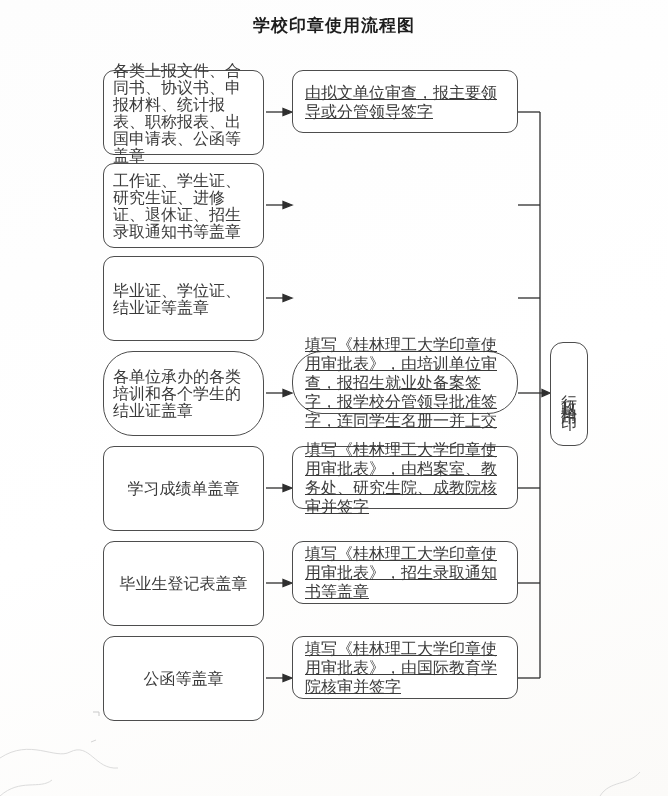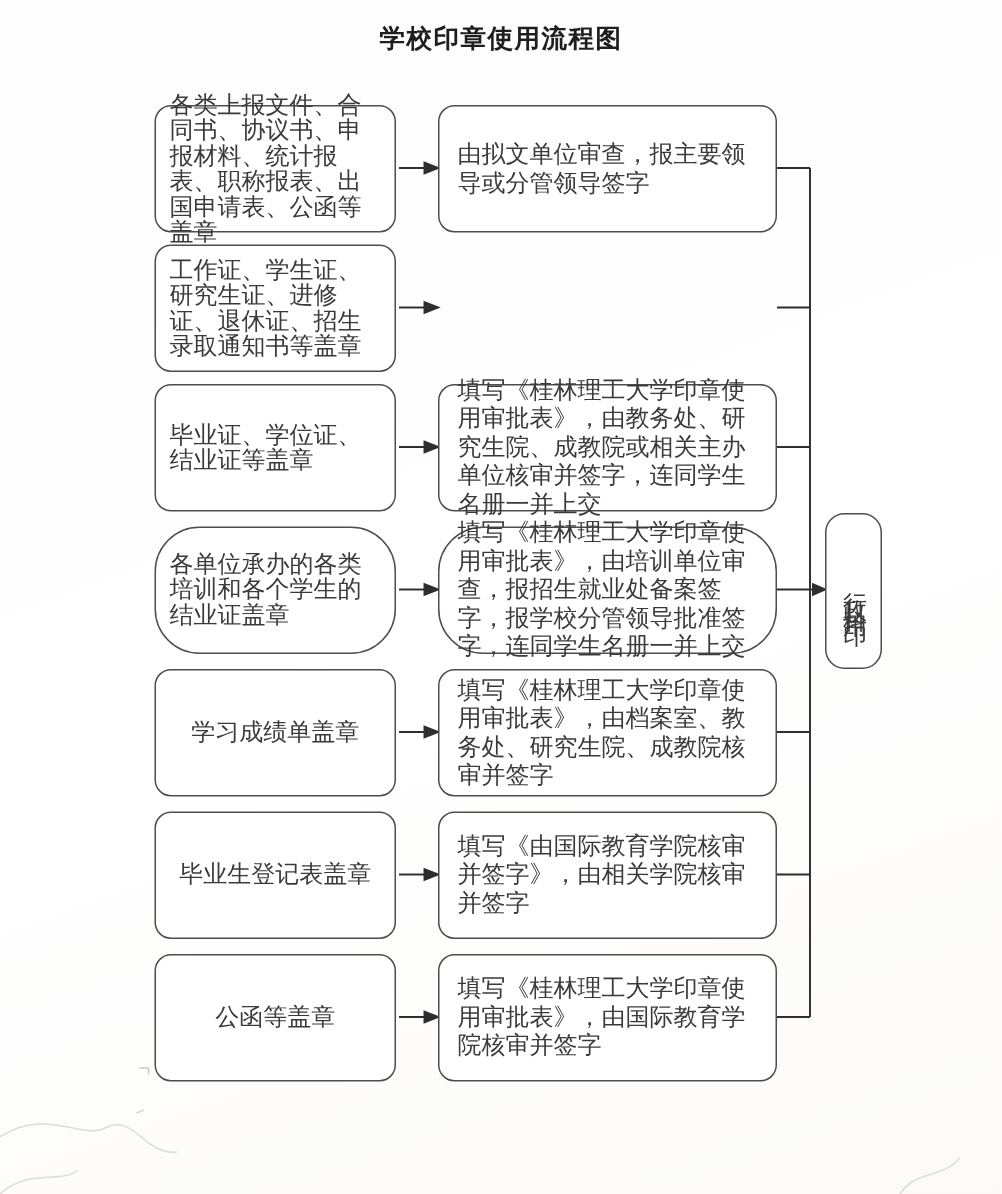--- a/index.html
+++ b/index.html
@@ -27,21 +27,21 @@
     border-radius:11px;
     box-sizing:border-box;
     display:flex;align-items:center;
     background:#fff;
     font-size:16px;
   }
   .box .box-text{width:100%;}
   .left-box{left:103px;width:161px;height:85px;line-height:17px;}
   .left-box .box-text{padding:3px 9px;text-align:left;}
   .left-box.centered .box-text{text-align:center;padding:3px 6px;}
-  .right-box{left:292px;width:226px;height:85px;line-height:19px;}
+  .right-box{left:292px;width:226px;height:63px;line-height:19px;text-decoration:underline;}
   .right-box .box-text{padding:4px 12px;text-align:left;}
   .seal-box{
     left:550px;top:342px;width:38px;height:104px;
     border-radius:13px;
     justify-content:center;
   }
   .seal-box .box-text{
     width:auto;padding:0;
     writing-mode:vertical-rl;
     text-orientation:upright;
@@ -124,43 +124,40 @@
     <div class="box-text">由拟文单位审查，报主要领导或分管领导签字</div>
   </div>
 
   <div class="box left-box r2">
     <div class="box-text">工作证、学生证、研究生证、进修证、退休证、招生录取通知书等盖章</div>
   </div>
 
   <div class="box left-box r3">
     <div class="box-text">毕业证、学位证、结业证等盖章</div>
   </div>
-  <div class="box right-box r3">
-    <div class="box-text">填写《桂林理工大学印章使用审批表》，由教务处、研究生院、成教院或相关主办单位核审并签字，连同学生名册一并上交</div>
-  </div>
 
   <div class="box left-box r4">
     <div class="box-text">各单位承办的各类培训和各个学生的结业证盖章</div>
   </div>
   <div class="box right-box r4">
     <div class="box-text">填写《桂林理工大学印章使用审批表》，由培训单位审查，报招生就业处备案签字，报学校分管领导批准签字，连同学生名册一并上交</div>
   </div>
 
   <div class="box left-box centered r5">
     <div class="box-text">学习成绩单盖章</div>
   </div>
   <div class="box right-box r5">
     <div class="box-text">填写《桂林理工大学印章使用审批表》，由档案室、教务处、研究生院、成教院核审并签字</div>
   </div>
 
   <div class="box left-box centered r6">
     <div class="box-text">毕业生登记表盖章</div>
   </div>
   <div class="box right-box r6">
-    <div class="box-text">填写《由国际教育学院核审并签字》，由相关学院核审并签字</div>
+    <div class="box-text">填写《桂林理工大学印章使用审批表》，招生录取通知书等盖章</div>
   </div>
 
   <div class="box left-box centered r7">
     <div class="box-text">公函等盖章</div>
   </div>
   <div class="box right-box r7">
     <div class="box-text">填写《桂林理工大学印章使用审批表》，由国际教育学院核审并签字</div>
   </div>
 
   <div class="box seal-box">

